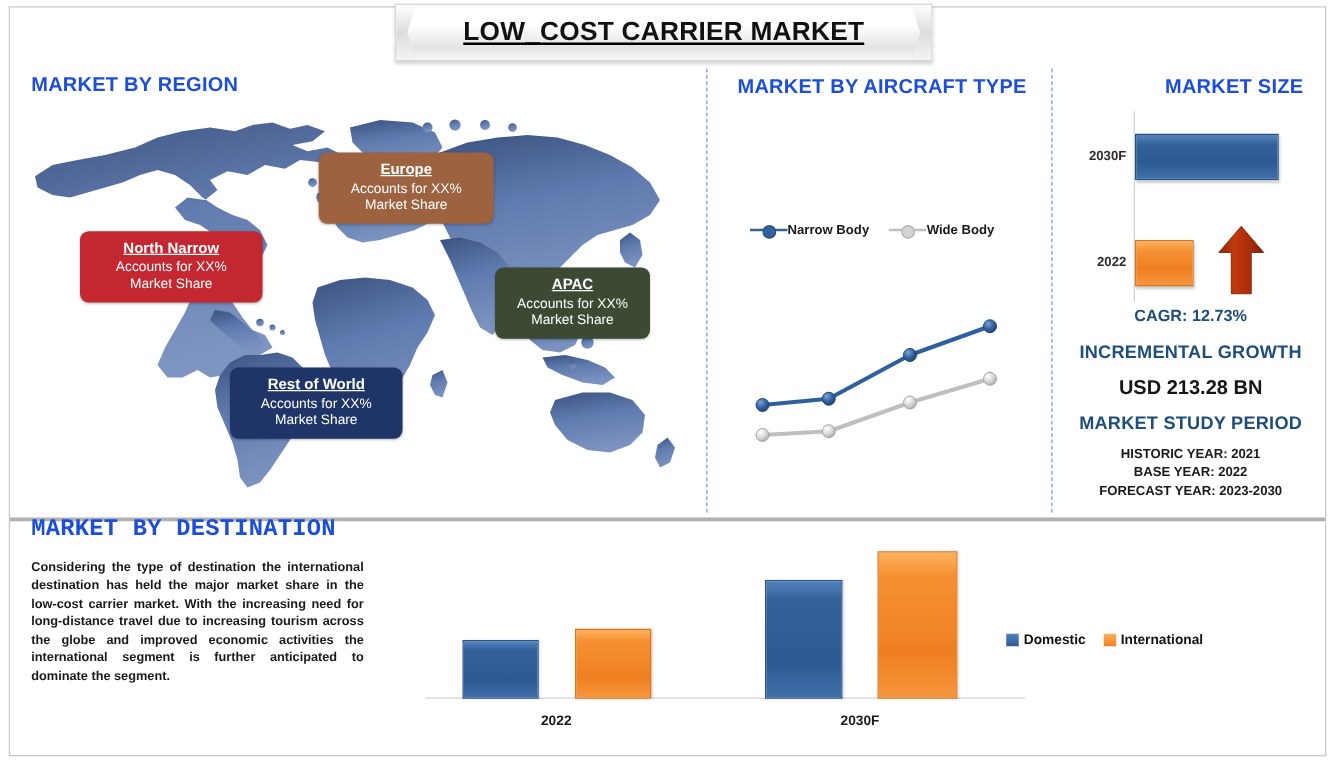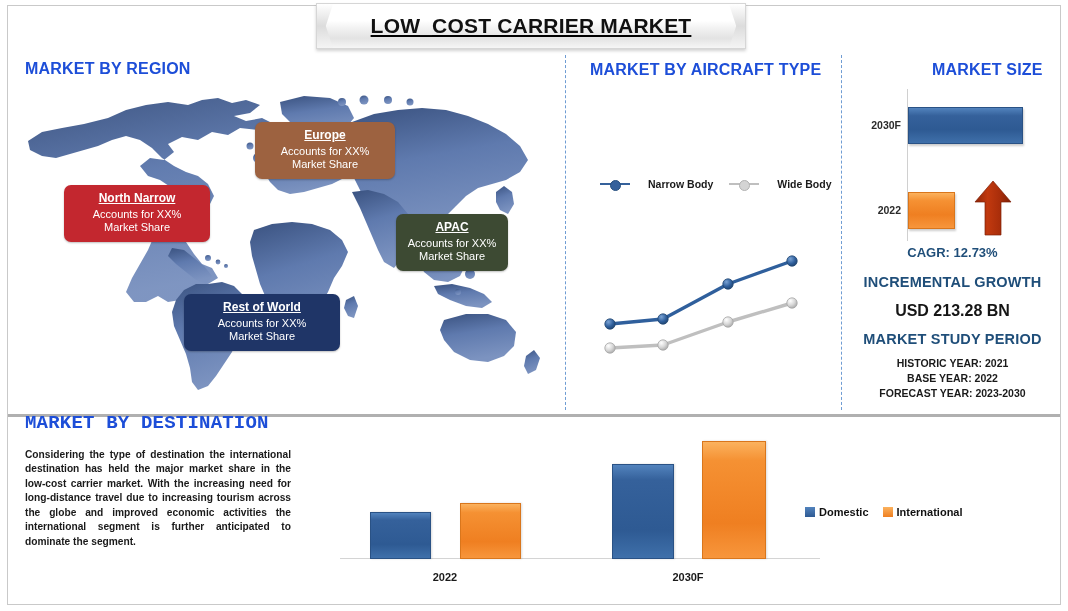--- a/index.html
+++ b/index.html
@@ -105,35 +105,35 @@
     font-size:12px;
     text-decoration:underline;
     margin-bottom:2px;
     white-space:nowrap;
   }
   .callout .c-l1,.callout .c-l2{
     display:block;font-size:11px;white-space:nowrap;
   }
   #callout-na{left:64px; top:185px; width:146px; background:#c3272f;}
   #callout-eu{left:243px; top:122px; width:140px; background:#9d6240;margin-left:12px;}
-  #callout-apac{left:396px; top:214px; width:112px; background:#3d4a33;}
-  #callout-row{left:184px; top:294px; width:156px; background:#1f3567;}
+  #callout-apac{left:396px; top:214px; width:124px; background:#3d4a33;}
+  #callout-row{left:184px; top:294px; width:138px; background:#1f3567;}
 
   
   #aircraft-panel{
     position:absolute;
     left:570px; top:85px; width:268px; height:320px;
   }
   #aircraft-legend{
     position:absolute;
     left:30px; top:93px;
     display:flex;align-items:center;gap:16px;
     font-size:10.5px;font-weight:bold;color:#1a1a1a;
   }
-  .lg-item{display:flex;align-items:center;gap:18px;white-space:nowrap;}
+  .lg-item{display:flex;align-items:center;gap:0;white-space:nowrap;}
   .lg-mark{display:block;width:30px;height:10px;position:relative;}
   .lg-mark i{
     position:absolute;left:0;top:4px;width:30px;height:2.4px;display:block;
   }
   .lg-mark b{
     position:absolute;left:10px;top:1px;width:9px;height:9px;border-radius:50%;display:block;
   }
   #line-svg{position:absolute;left:0;top:150px;width:268px;height:130px;}
 
   

